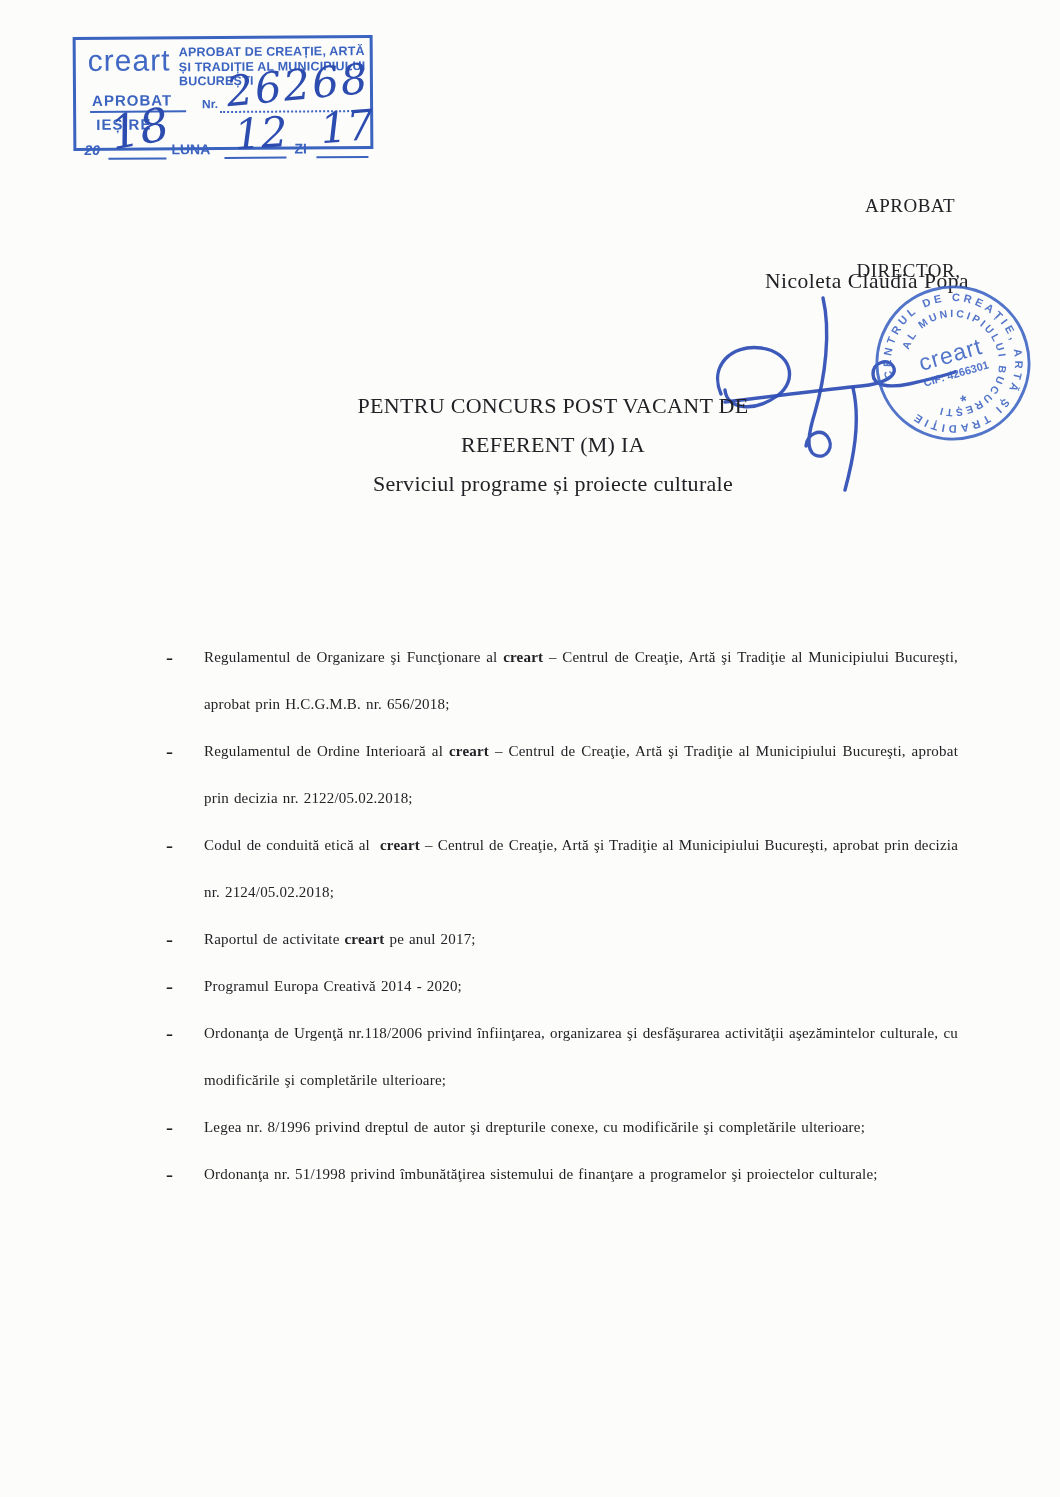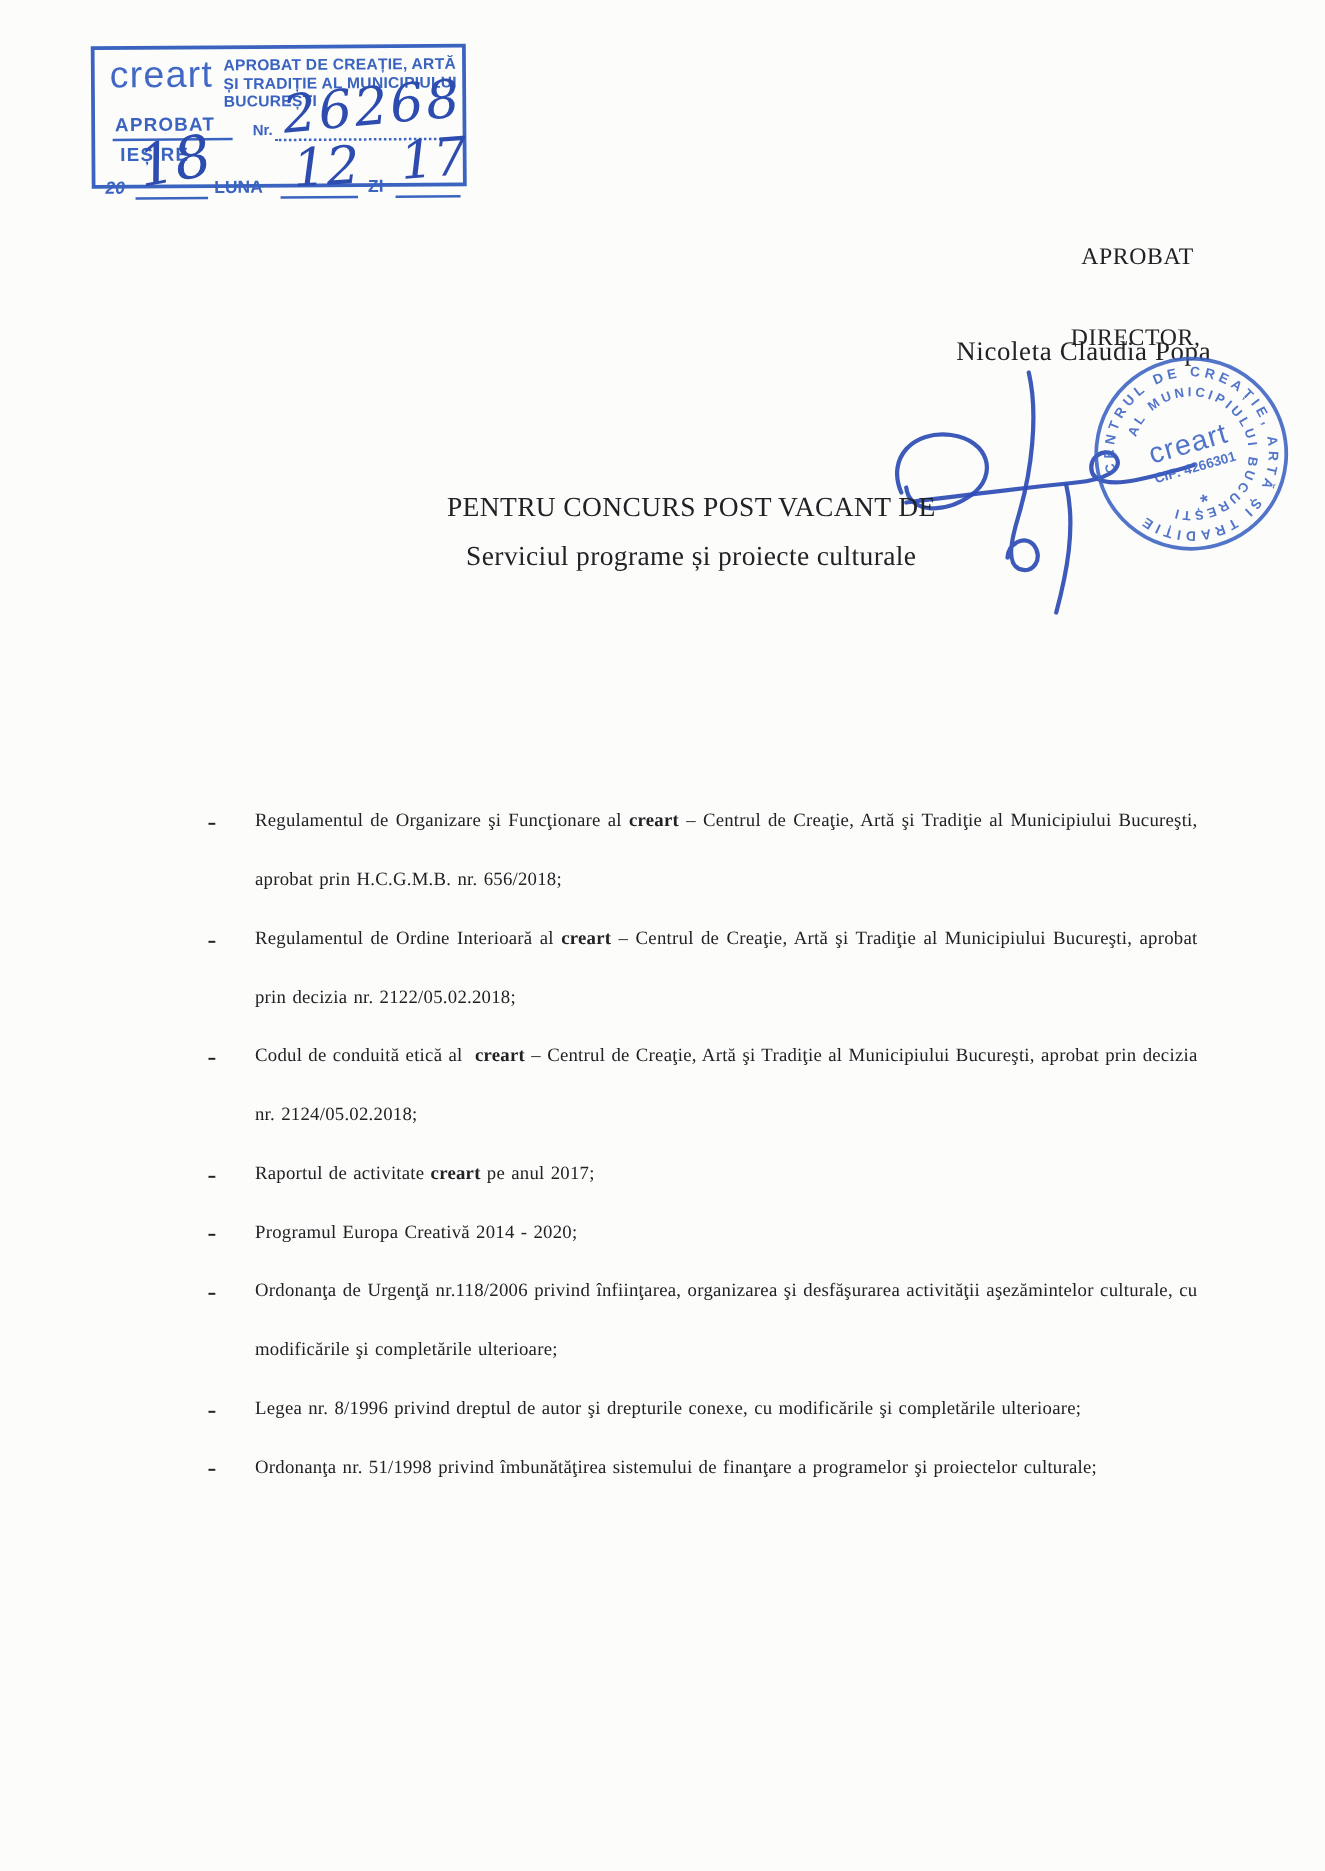--- a/index.html
+++ b/index.html
@@ -162,20 +162,21 @@
   <circle class="ring" cx="81" cy="81" r="76"></circle>
   <text class="rs-outer-text"><textPath href="#ringOuter" startOffset="2">CENTRUL DE CREAȚIE, ARTĂ ȘI TRADIȚIE</textPath></text>
   <text class="rs-inner-text"><textPath href="#ringInner" startOffset="26">AL MUNICIPIULUI BUCUREȘTI</textPath></text>
   <text class="rs-brand" x="81" y="80" text-anchor="middle">creart</text>
   <text class="rs-cif" x="81" y="96" text-anchor="middle">CIF: 4266301</text>
   <text class="rs-star" x="81" y="126" text-anchor="middle">*</text>
 </svg>
 
 <div class="title-block">
   <div class="t2">PENTRU CONCURS POST VACANT DE</div>
+  <div class="t3">REFERENT (M) IA</div>
   <div class="t4">Serviciul programe și proiecte culturale</div>
 </div>
 
 <div class="bib-list">
     <div class="bib-item">
       <span class="dash">-</span>
       <p class="bib-text"><span>Regulamentul de Organizare şi Funcţionare al </span><span class="brand">creart</span><span> – Centrul de Creaţie, Artă şi Tradiţie al Municipiului Bucureşti, aprobat prin H.C.G.M.B. nr. 656/2018;</span></p>
     </div>
     <div class="bib-item">
       <span class="dash">-</span>

